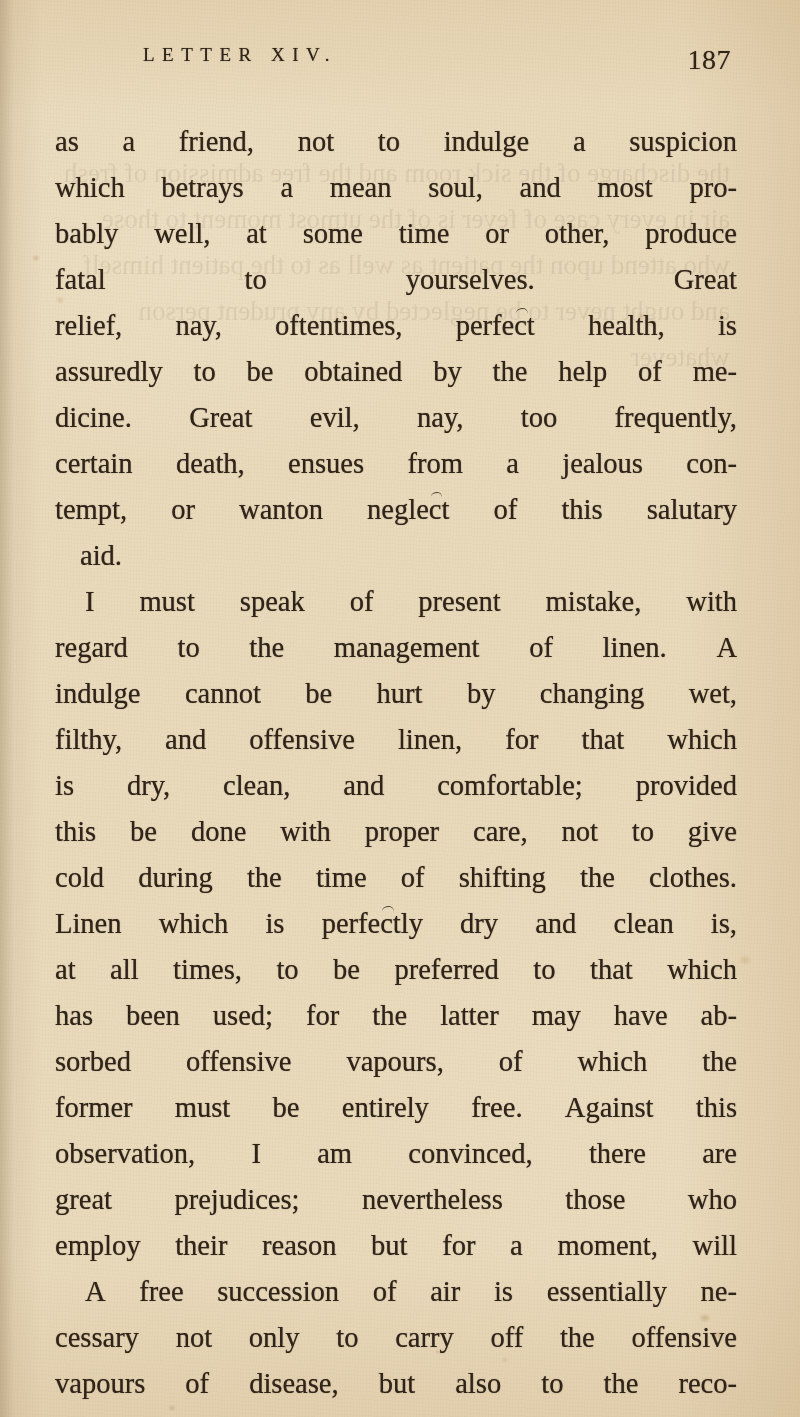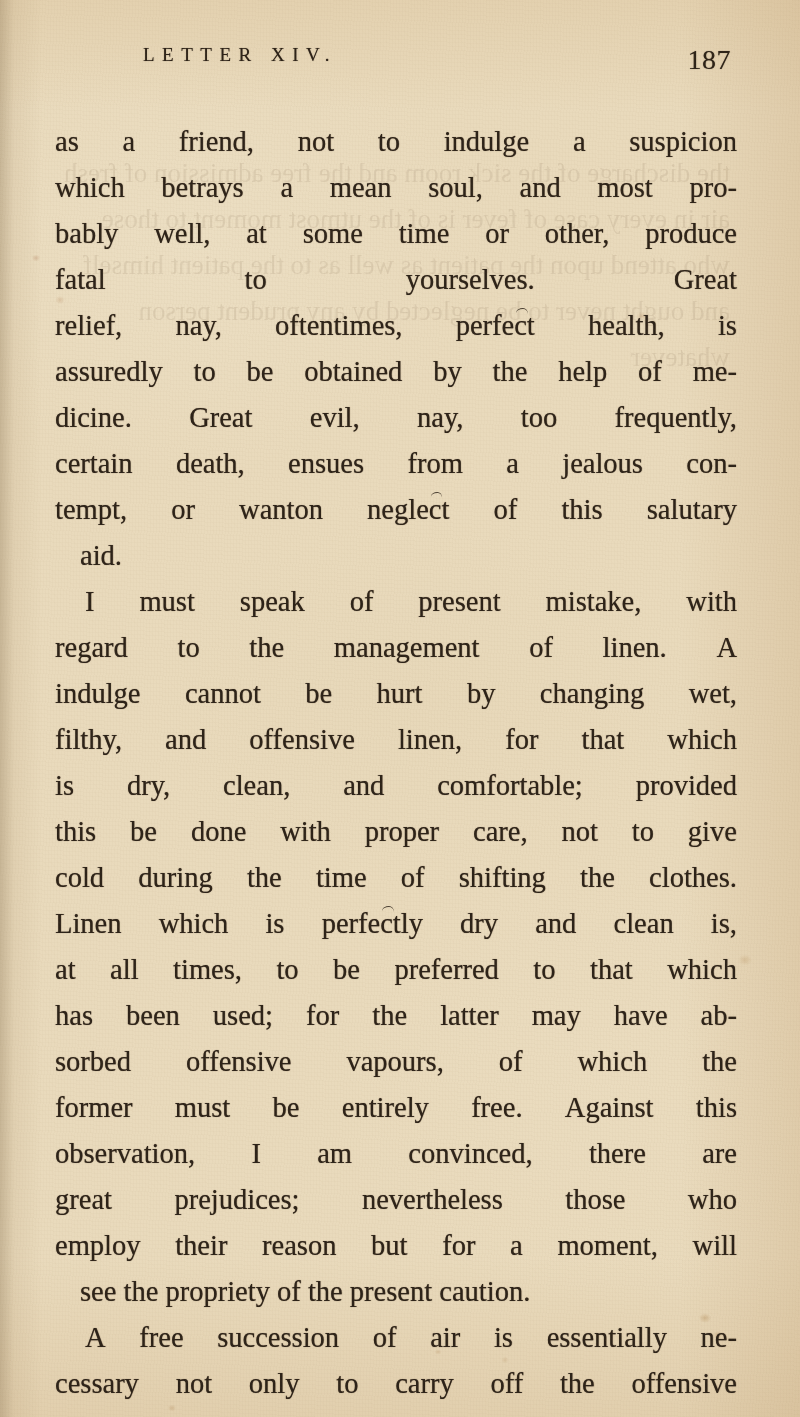--- a/index.html
+++ b/index.html
@@ -178,21 +178,20 @@
         <div class="line justify"><span>this</span><span>be</span><span>done</span><span>with</span><span>proper</span><span>care,</span><span>not</span><span>to</span><span>give</span></div>
         <div class="line justify"><span>cold</span><span>during</span><span>the</span><span>time</span><span>of</span><span>shifting</span><span>the</span><span>clothes.</span></div>
         <div class="line justify"><span>Linen</span><span>which</span><span>is</span><span>perfe<span class="ctlig">ct</span>ly</span><span>dry</span><span>and</span><span>clean</span><span>is,</span></div>
         <div class="line justify"><span>at</span><span>all</span><span>times,</span><span>to</span><span>be</span><span>preferred</span><span>to</span><span>that</span><span>which</span></div>
         <div class="line justify"><span>has</span><span>been</span><span>used;</span><span>for</span><span>the</span><span>latter</span><span>may</span><span>have</span><span>ab-</span></div>
         <div class="line justify"><span>sorbed</span><span>offensive</span><span>vapours,</span><span>of</span><span>which</span><span>the</span></div>
         <div class="line justify"><span>former</span><span>must</span><span>be</span><span>entirely</span><span>free.</span><span>Against</span><span>this</span></div>
         <div class="line justify"><span>observation,</span><span>I</span><span>am</span><span>convinced,</span><span>there</span><span>are</span></div>
         <div class="line justify"><span>great</span><span>prejudices;</span><span>nevertheless</span><span>those</span><span>who</span></div>
         <div class="line justify"><span>employ</span><span>their</span><span>reason</span><span>but</span><span>for</span><span>a</span><span>moment,</span><span>will</span></div>
-        <div class="line left"><span>see the propriety of the present caution.</span></div>
         <div class="line justify indent"><span>A</span><span>free</span><span>succession</span><span>of</span><span>air</span><span>is</span><span>essentially</span><span>ne-</span></div>
         <div class="line justify"><span>cessary</span><span>not</span><span>only</span><span>to</span><span>carry</span><span>off</span><span>the</span><span>offensive</span></div>
         <div class="line justify"><span>vapours</span><span>of</span><span>disease,</span><span>but</span><span>also</span><span>to</span><span>the</span><span>reco-</span></div>
       </div>
 
   </div>
 
   <div class="grain"></div>
 </div>
 

